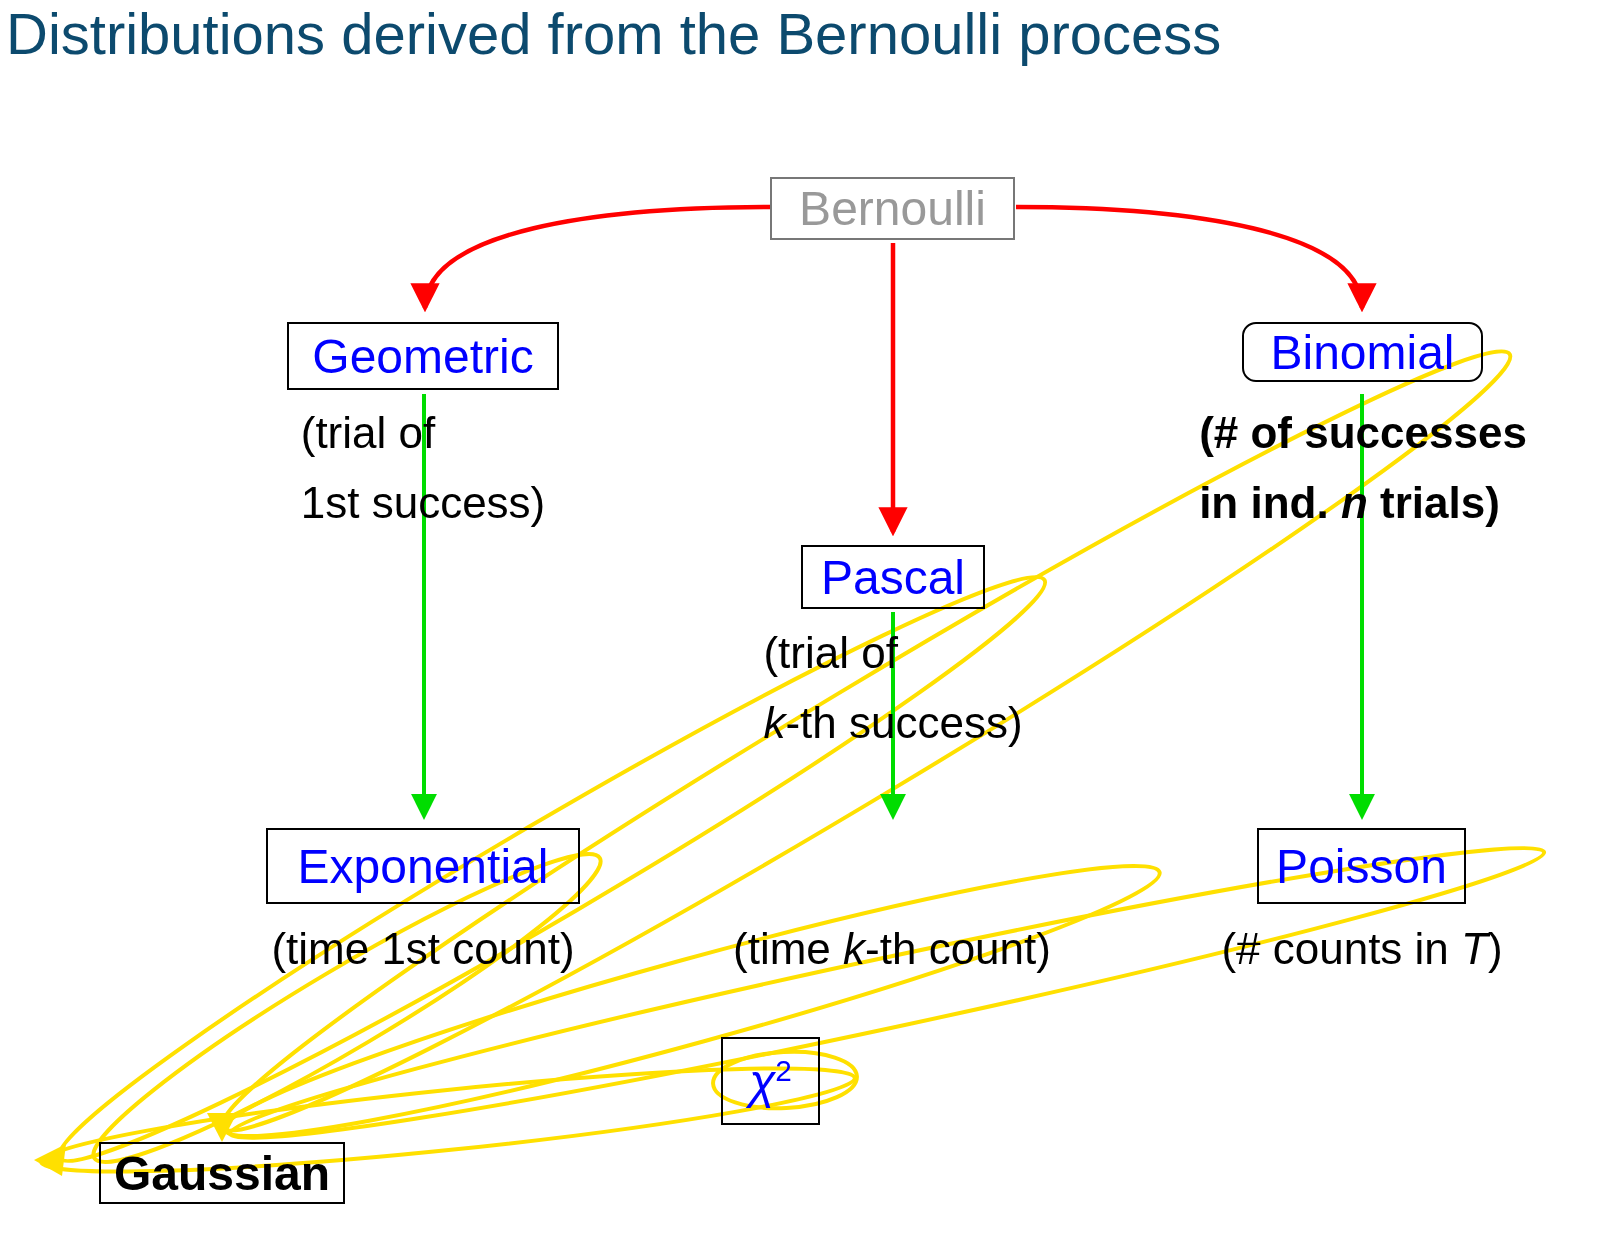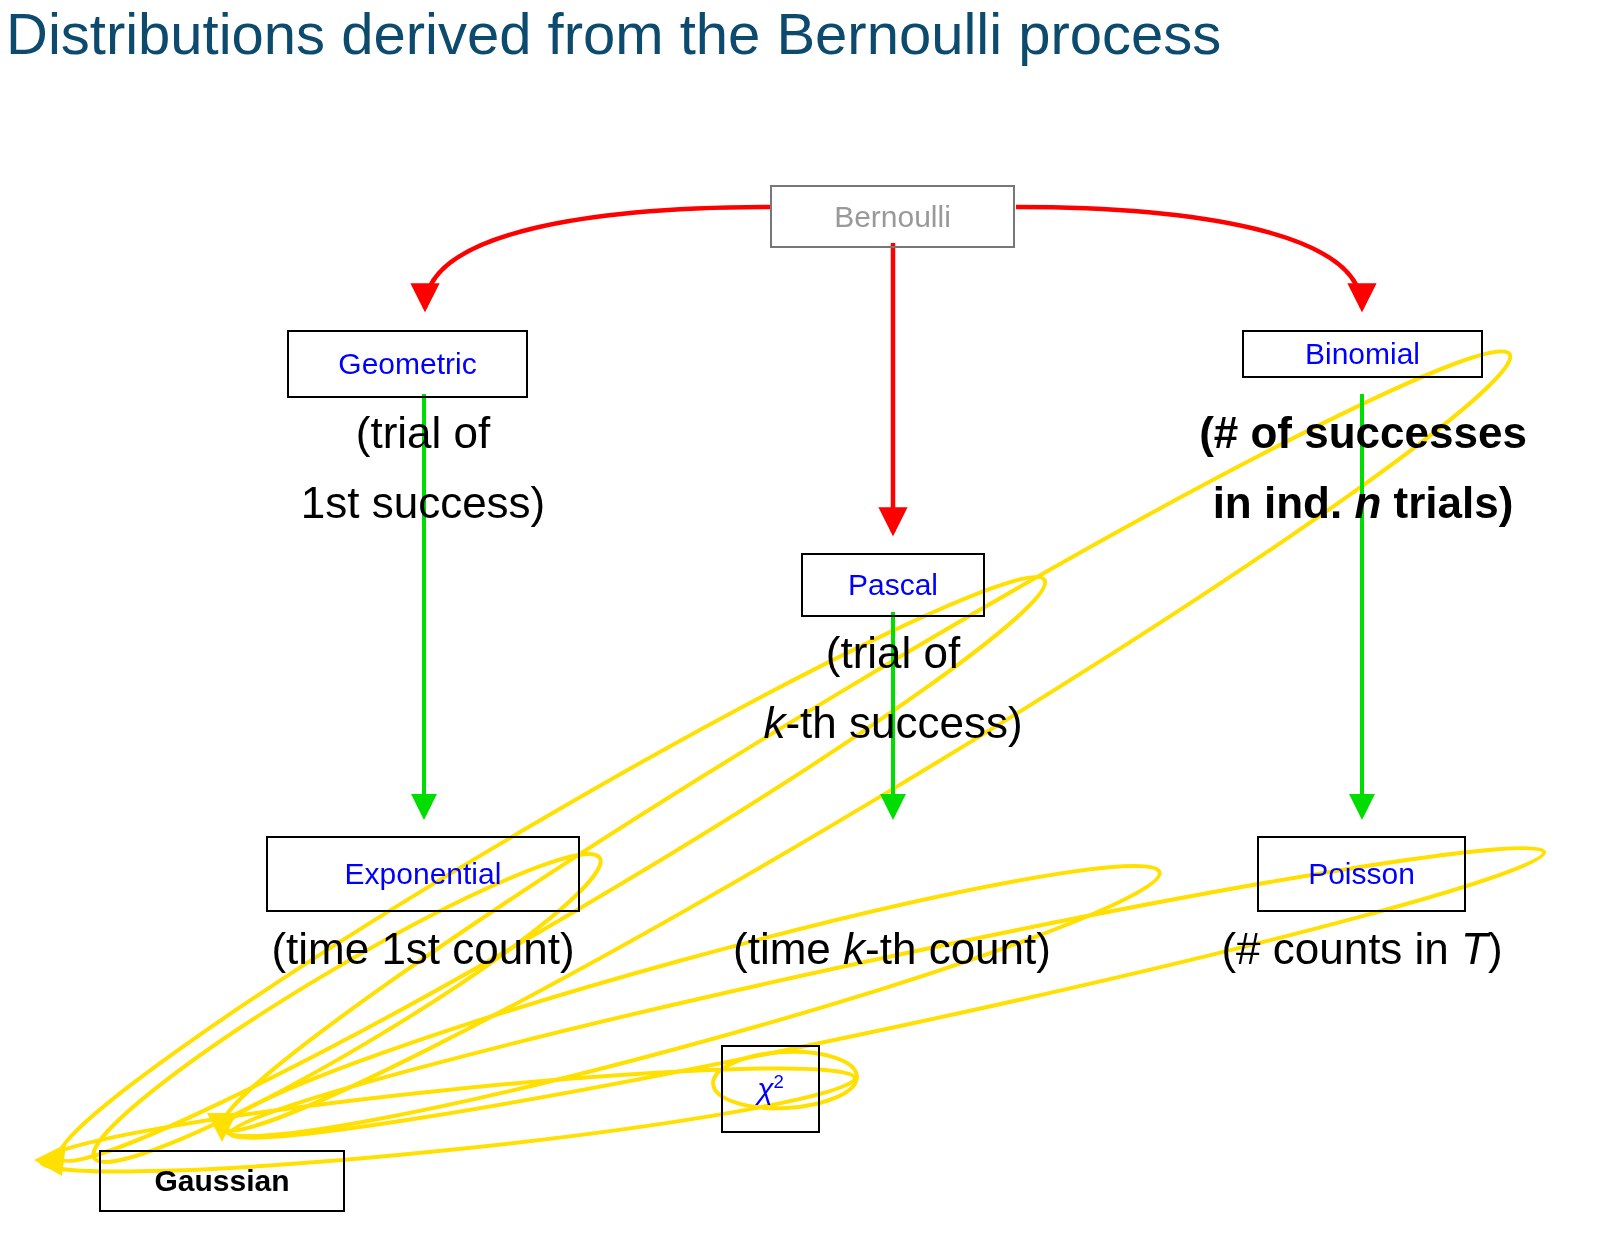--- a/index.html
+++ b/index.html
@@ -27,34 +27,33 @@
     width: 1599px;
     height: 1241px;
   }
   .node {
     position: absolute;
     border: 2px solid #000000;
     background: transparent;
     display: flex;
     align-items: center;
     justify-content: center;
-    font-size: 30px;
+    font-size: 48px;
     white-space: nowrap;
     box-sizing: border-box;
-    margin-top: 8px;
   }
   .node.blue { color: #0000ff; }
   .node.gray { color: #999999; border-color: #777777; }
   .node.black { color: #000000; font-weight: bold; }
   .node sup { font-size: 0.62em; margin-top: -0.7em; }
   .math { font-style: italic; }
   .caption {
     position: absolute;
     transform: translateX(-50%);
-    text-align: center;
+    text-align: left;
     color: #000000;
     font-size: 44px;
     line-height: 1.6;
     white-space: nowrap;
   }
   .var { font-style: italic; }
 </style>
 </head>
 <body>
 
@@ -96,25 +95,25 @@
       <path d="M 424 394 L 424 816"></path>
       <path d="M 893 612 L 893 816"></path>
       <path d="M 1362 394 L 1362 816"></path>
     </g>
   </svg>
 
   <div class="node gray" style="left:770px; top:177px; width:245px; height:63px;">
     <span>Bernoulli</span>
   </div>
 
-  <div class="node blue" style="left:287px; top:322px; width:241px; height:68px;">
+  <div class="node blue" style="left:287px; top:322px; width:272px; height:68px;">
     <span>Geometric</span>
   </div>
 
-  <div class="node blue" style="left:1242px; top:322px; width:241px; height:48px;">
+  <div class="node blue" style="left:1242px; top:322px; width:241px; height:60px;border-radius:14px;">
     <span>Binomial</span>
   </div>
 
   <div class="node blue" style="left:801px; top:545px; width:184px; height:64px;">
     <span>Pascal</span>
   </div>
 
   <div class="node blue" style="left:266px; top:828px; width:314px; height:76px;">
     <span>Exponential</span>
   </div>

